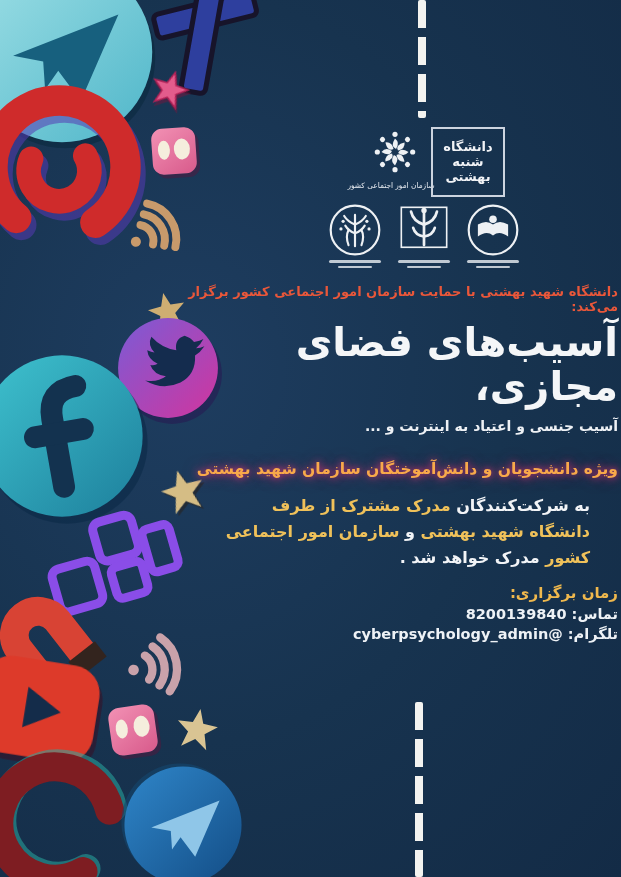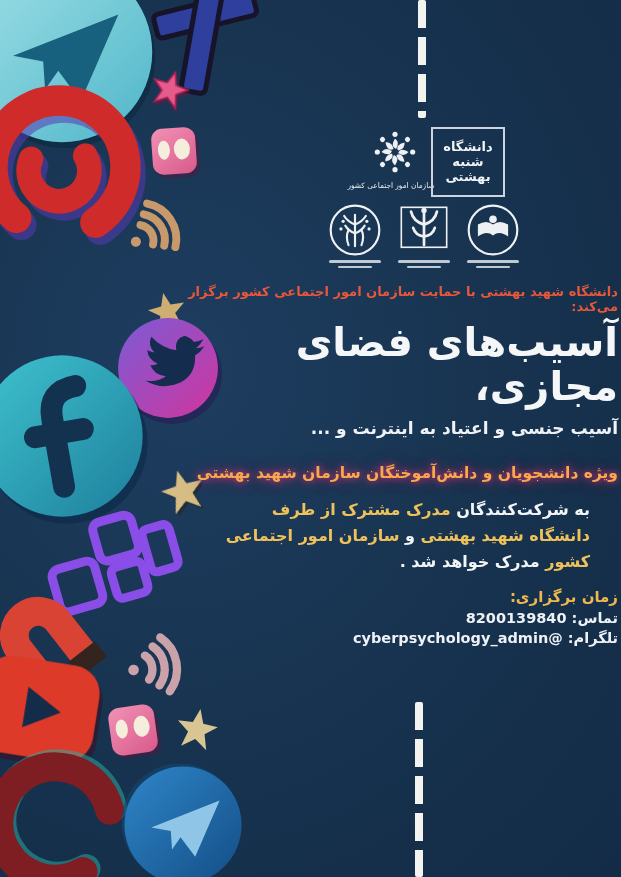--- a/index.html
+++ b/index.html
@@ -51,21 +51,21 @@
   .assoc .item{ width:58px; text-align:center; }
   .assoc svg{ display:block; margin:0 auto; }
   .cap-line{ height:2.5px; background:rgba(240,243,247,.78); border-radius:2px; margin:3px auto 0; }
   .cap-line.l1{ width:52px; } .cap-line.l2{ width:34px; }
 
   
   .content{ position:absolute; left:182px; top:284px; width:436px; color:#f4f6f8; z-index:5; }
   .kicker{ color:#e9573a; font-size:13px; font-weight:bold; }
   .title1{ margin-top:22px; font-size:32px; font-weight:bold; line-height:1.15; letter-spacing:-.5px; }
   .title2{ margin-top:6px; font-size:40px; font-weight:bold; line-height:1.1; }
-  .subtitle{ margin-top:10px; font-size:17px; font-weight:bold; color:#eef1f5; }
+  .subtitle{ margin-top:10px; font-size:14px; font-weight:bold; color:#eef1f5; }
   .audience{ margin-top:26px; font-size:15.5px; font-weight:bold; color:#f8a94a;
     text-shadow:0 0 7px rgba(230,55,120,.95), 0 0 15px rgba(215,45,110,.65); }
   .certificate{ margin:15px auto 0; width:380px; font-size:16px; font-weight:bold; line-height:1.62; color:#f2f4f7; }
   .gold{ color:#efc15a; }
   .sec-label{ margin-top:13px; font-size:15px; font-weight:bold; color:#efb84d; }
   .sec-text{ margin-top:4px; font-size:14.5px; font-weight:bold; color:#eef2f6; }
 </style>
 </head>
 <body>
 

